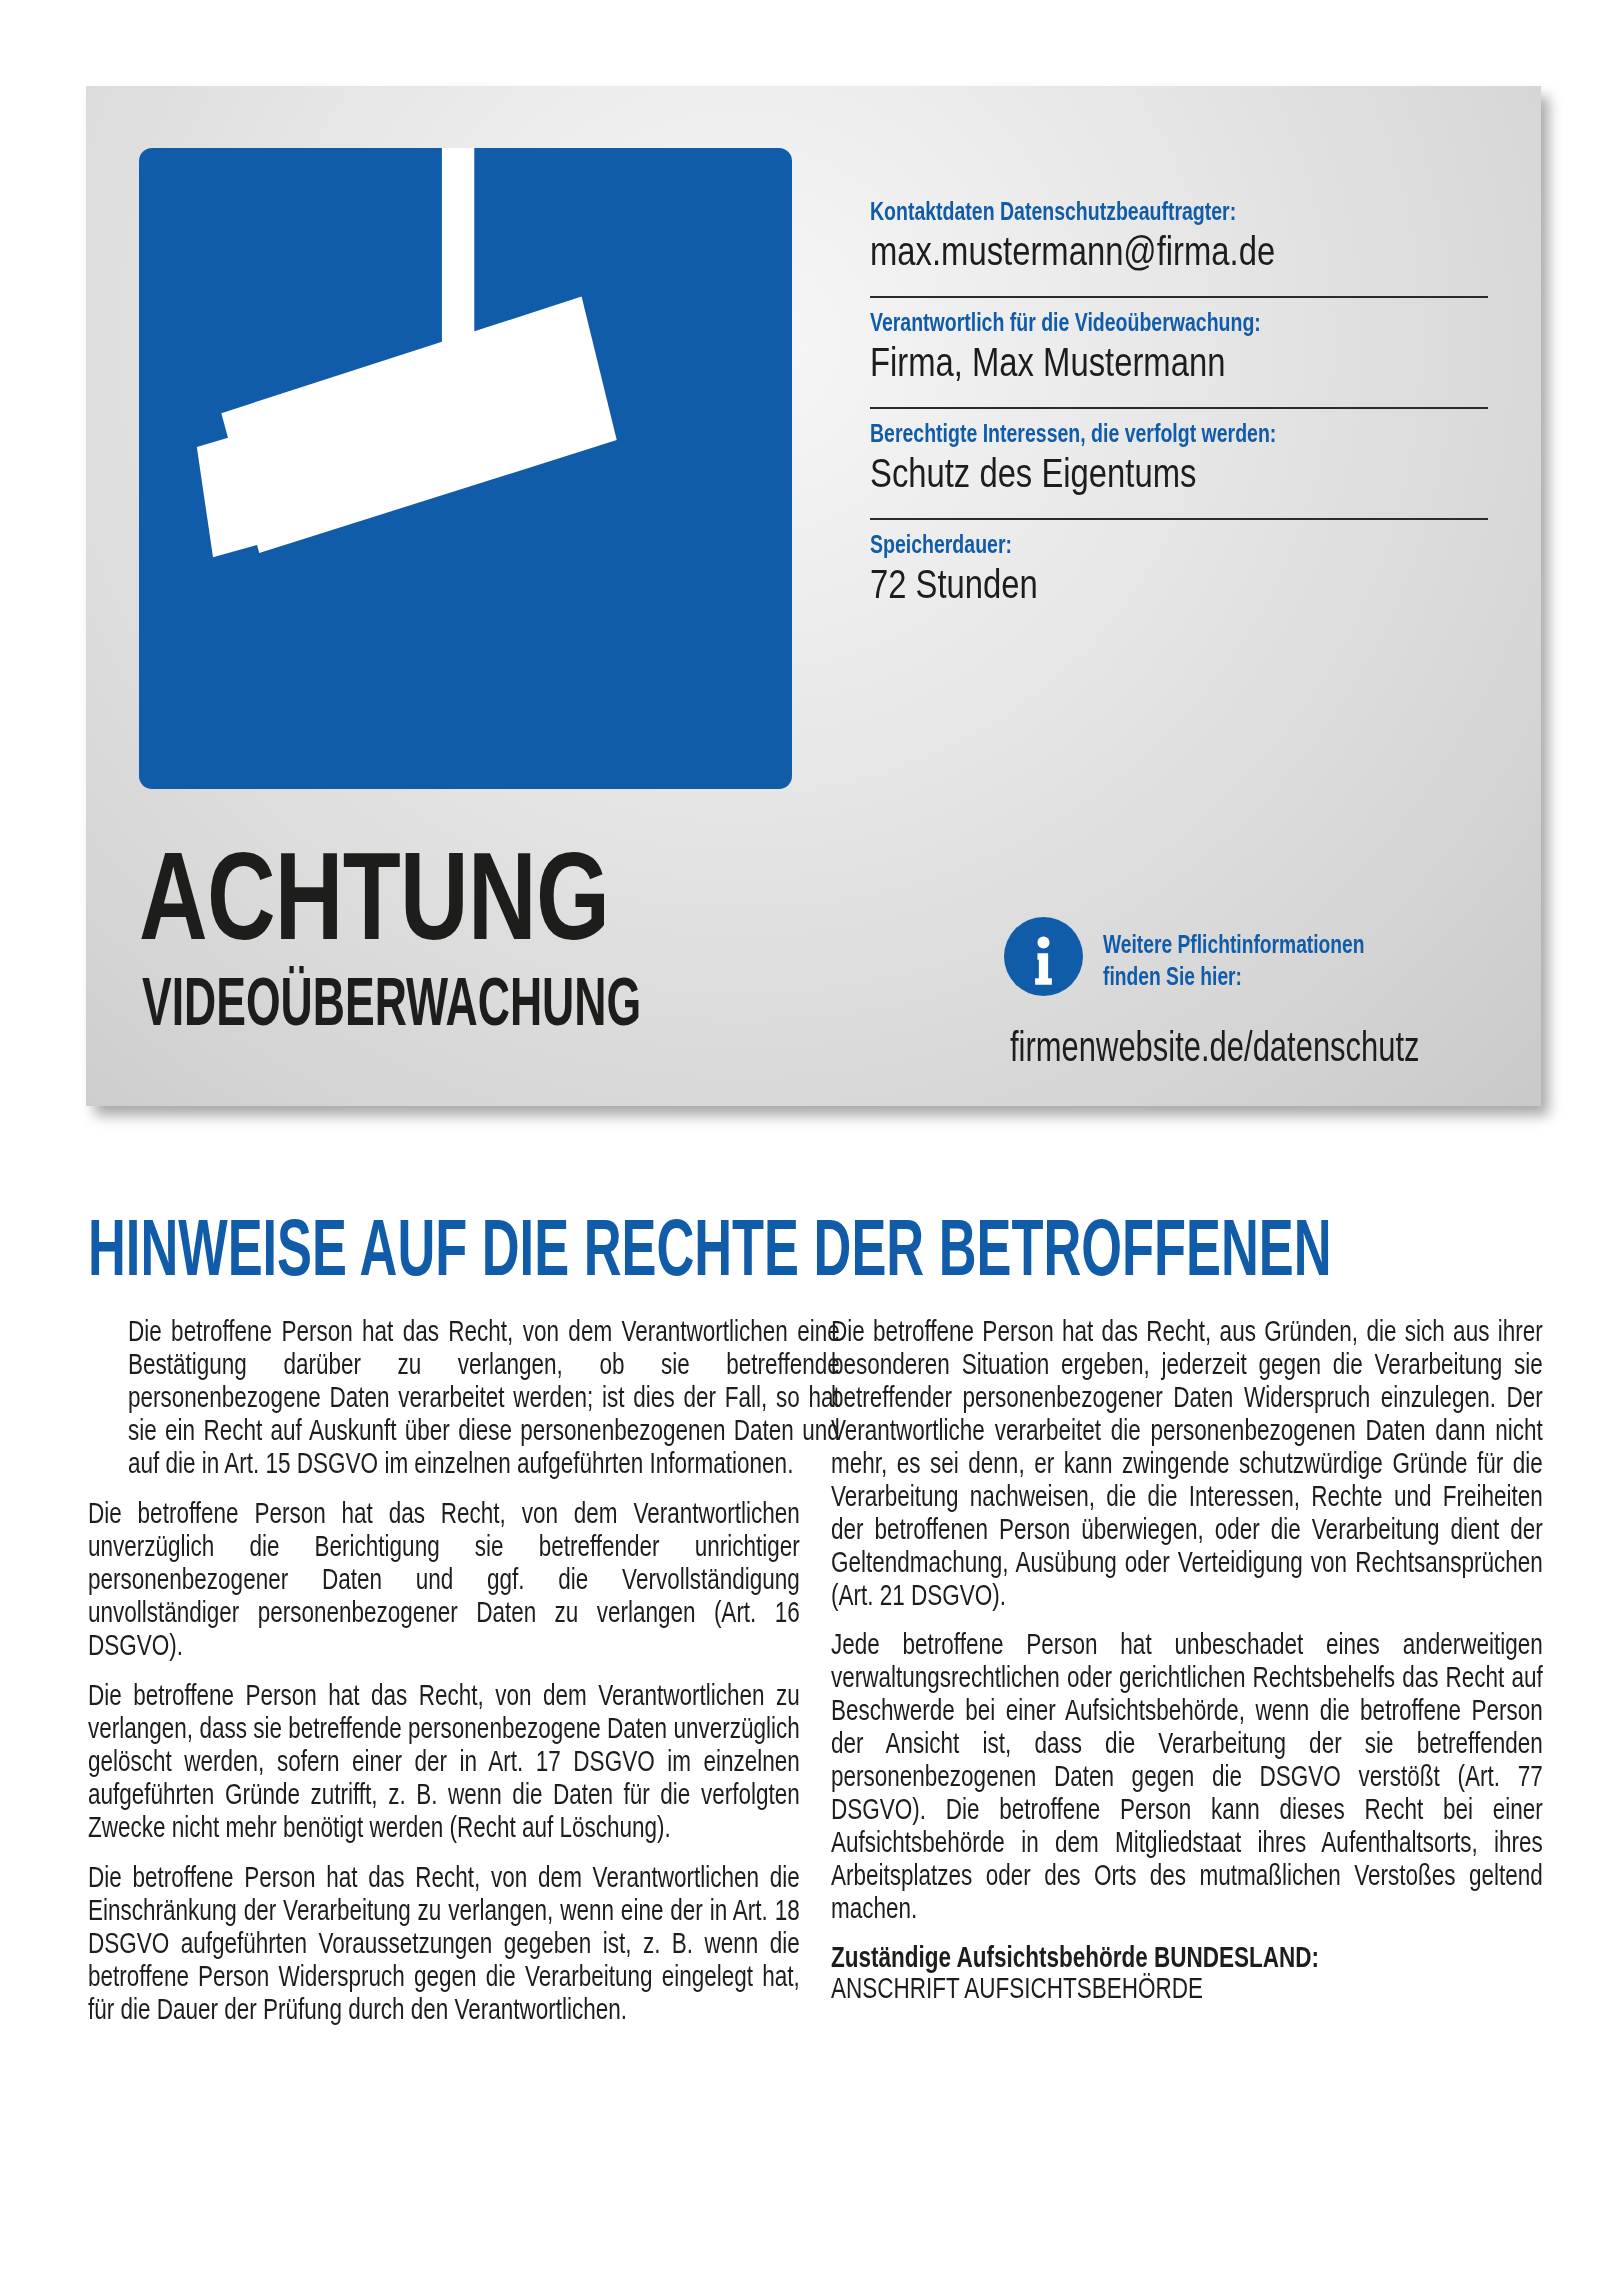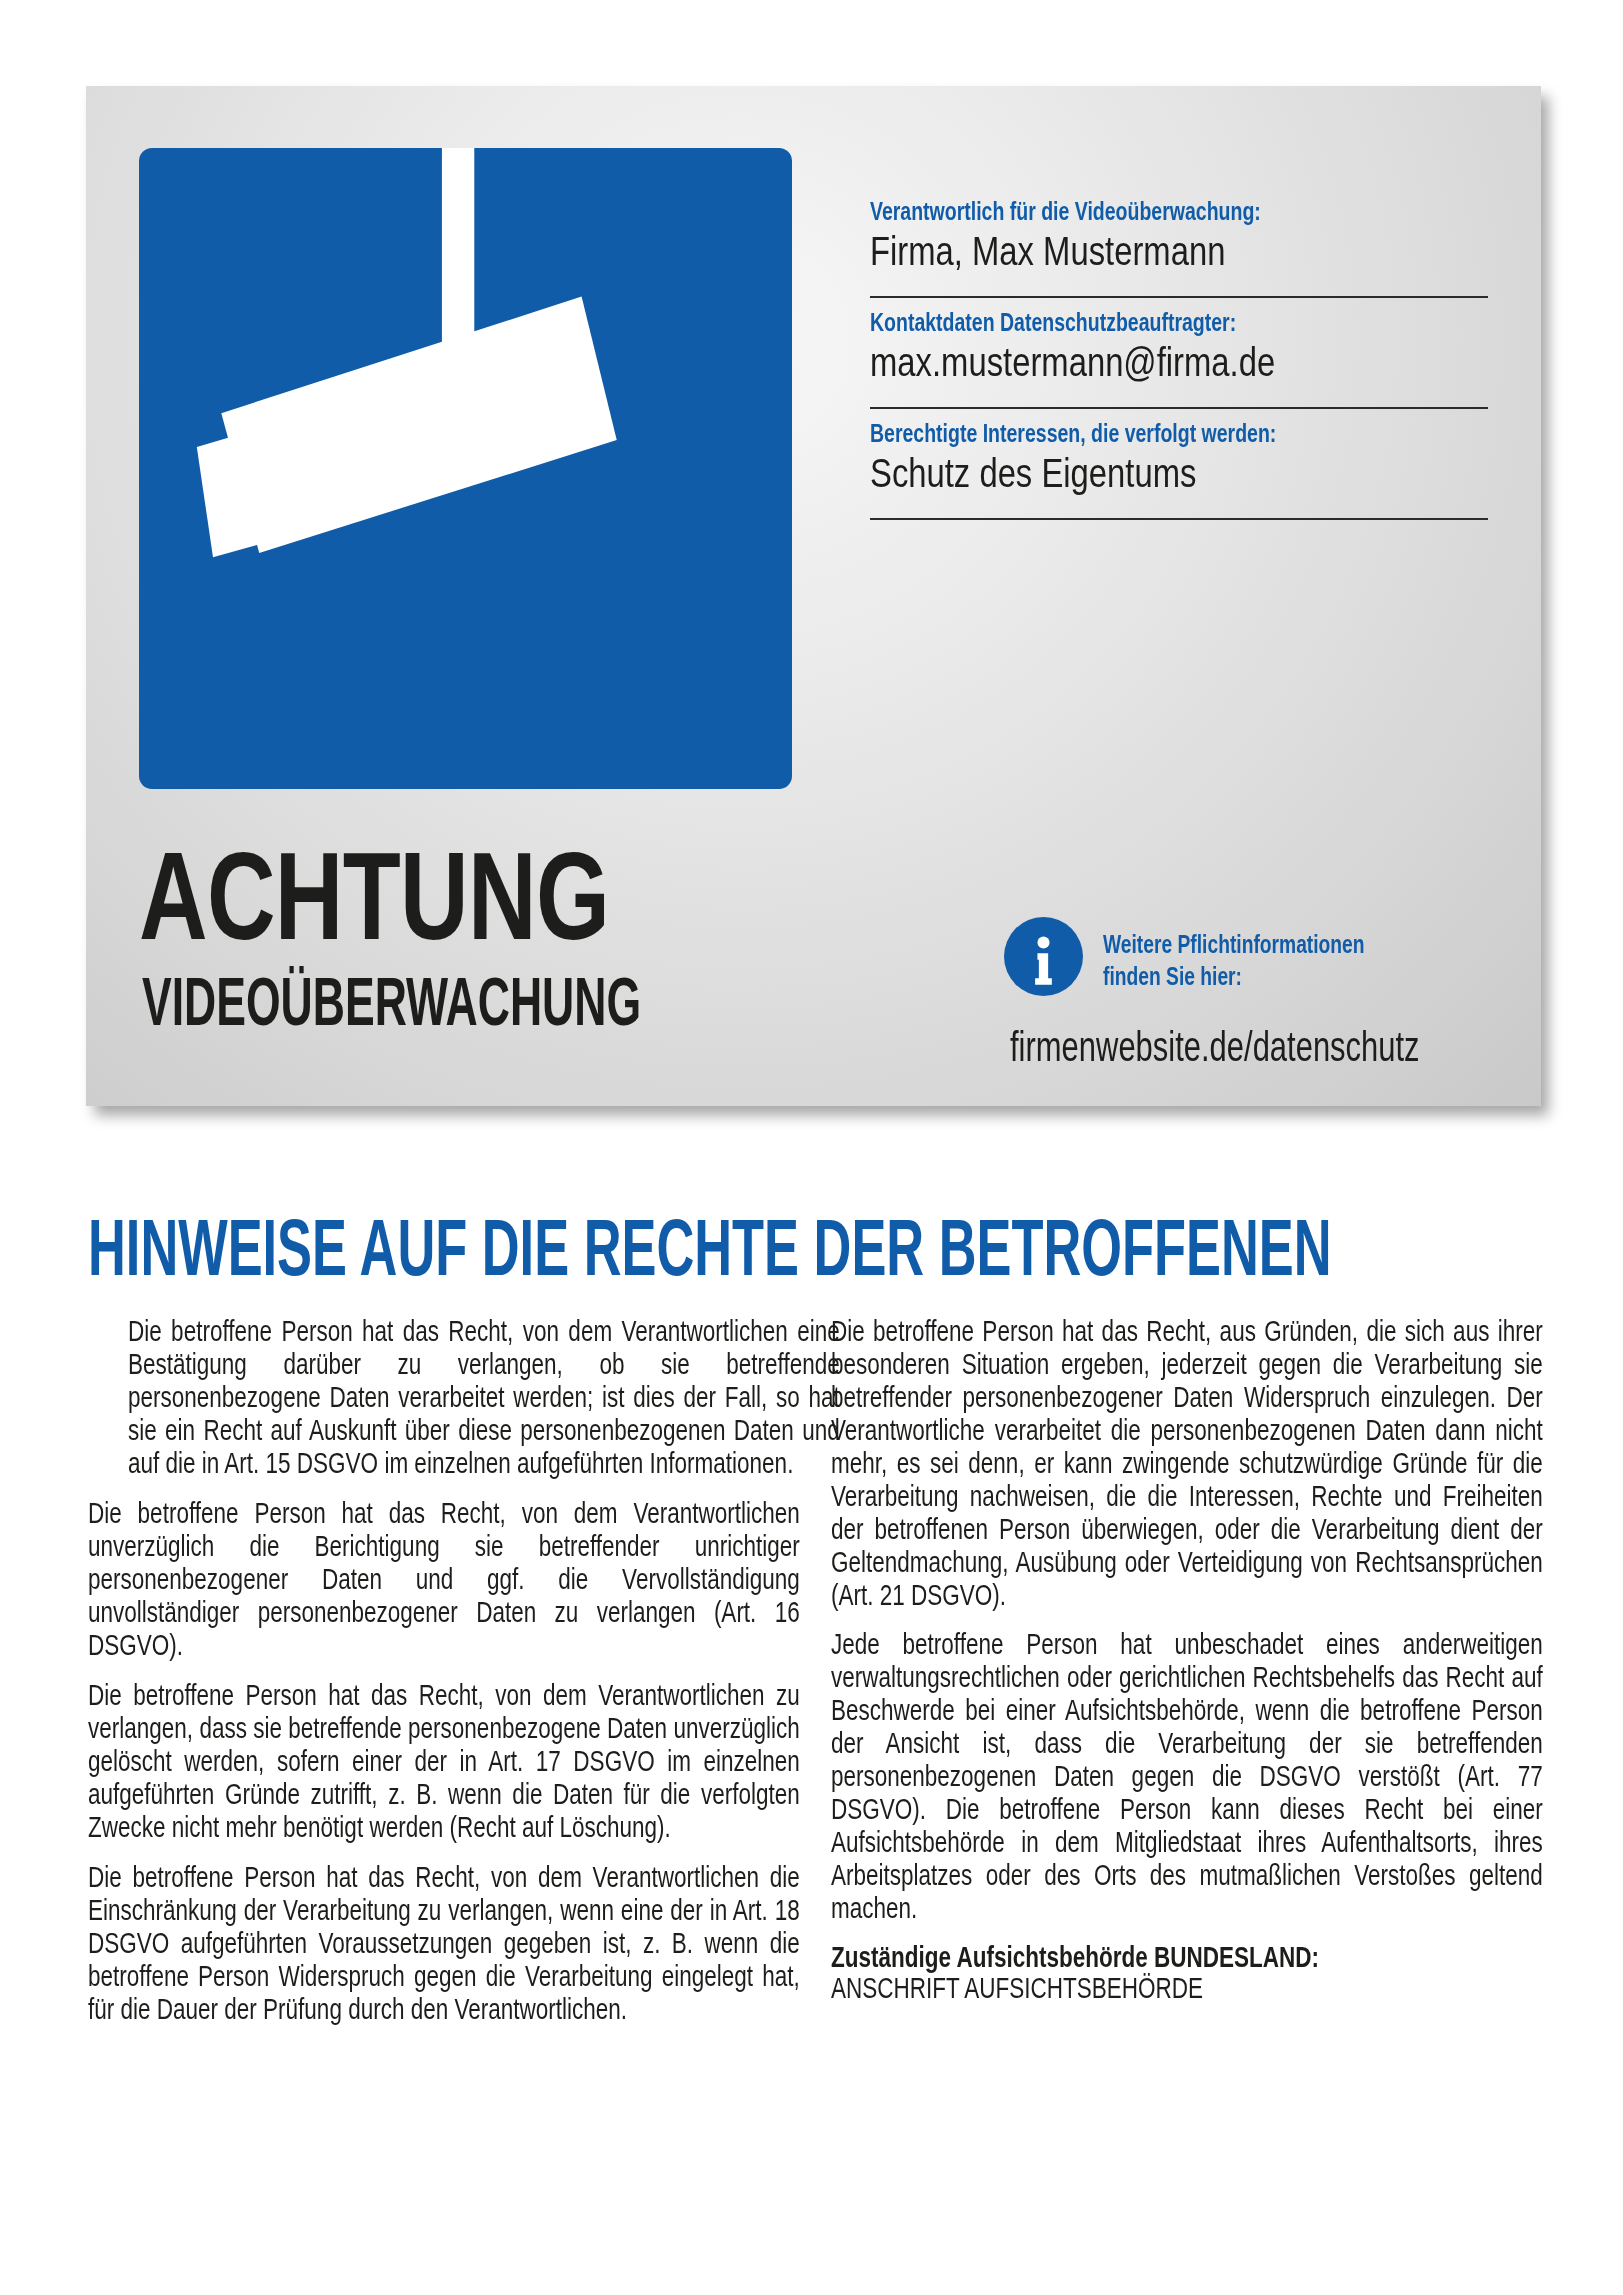--- a/index.html
+++ b/index.html
@@ -83,33 +83,37 @@
       <polygon points="178,573 957,321 1033,631 260,875" fill="#ffffff"></polygon>
 
       <polygon points="125,646 200,624 261,856 160,884" fill="#ffffff"></polygon>
 
       <polygon points="210,645 300,790 232,811" fill="#ffffff"></polygon>
     </svg>
   </div>
 
   <div class="info-col">
     <div class="field">
-      <div class="field-label">Verantwortlich für die Videoüberwachung:</div>
-      <div class="field-value">Firma, Max Mustermann</div>
+      <div class="field-label">Kontaktdaten Datenschutzbeauftragter:</div>
+      <div class="field-value">max.mustermann@firma.de</div>
       <div class="field-line"></div>
     </div>
     <div class="field">
-      <div class="field-label">Kontaktdaten Datenschutzbeauftragter:</div>
-      <div class="field-value">max.mustermann@firma.de</div>
+      <div class="field-label">Verantwortlich für die Videoüberwachung:</div>
+      <div class="field-value">Firma, Max Mustermann</div>
       <div class="field-line"></div>
     </div>
     <div class="field">
       <div class="field-label">Berechtigte Interessen, die verfolgt werden:</div>
       <div class="field-value">Schutz des Eigentums</div>
       <div class="field-line"></div>
+    </div>
+    <div class="field">
+      <div class="field-label">Speicherdauer:</div>
+      <div class="field-value">72 Stunden</div>
     </div>
   </div>
 
   <div class="achtung">ACHTUNG</div>
   <div class="video">VIDEOÜBERWACHUNG</div>
 
   <div class="info-icon">
     <svg viewBox="0 0 170 170">
       <circle cx="85" cy="55" r="13" fill="#ffffff"></circle>
       <path d="M72 78 H95 V132 H103 V146 H67 V132 H75 V92 H72 Z" fill="#ffffff"></path>

